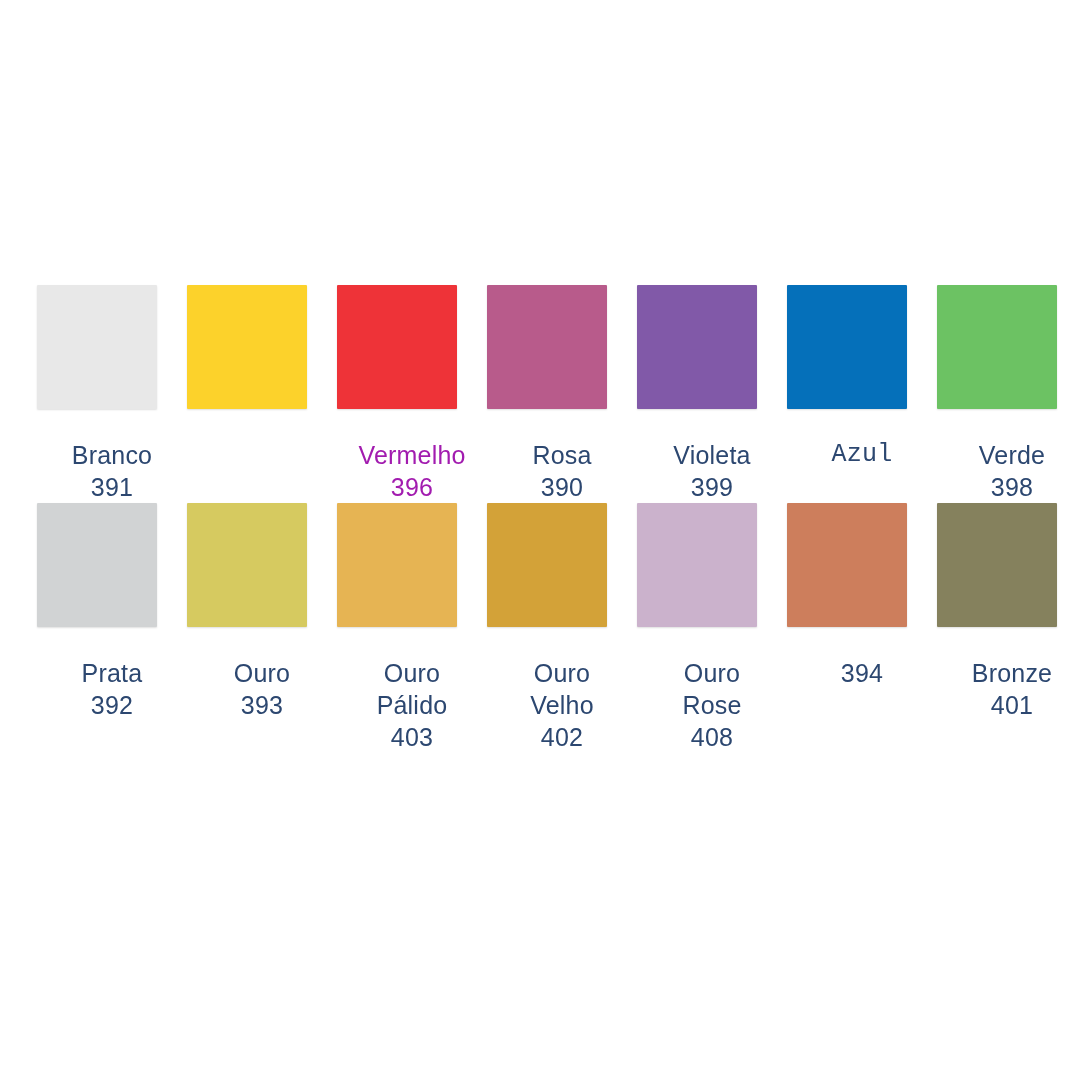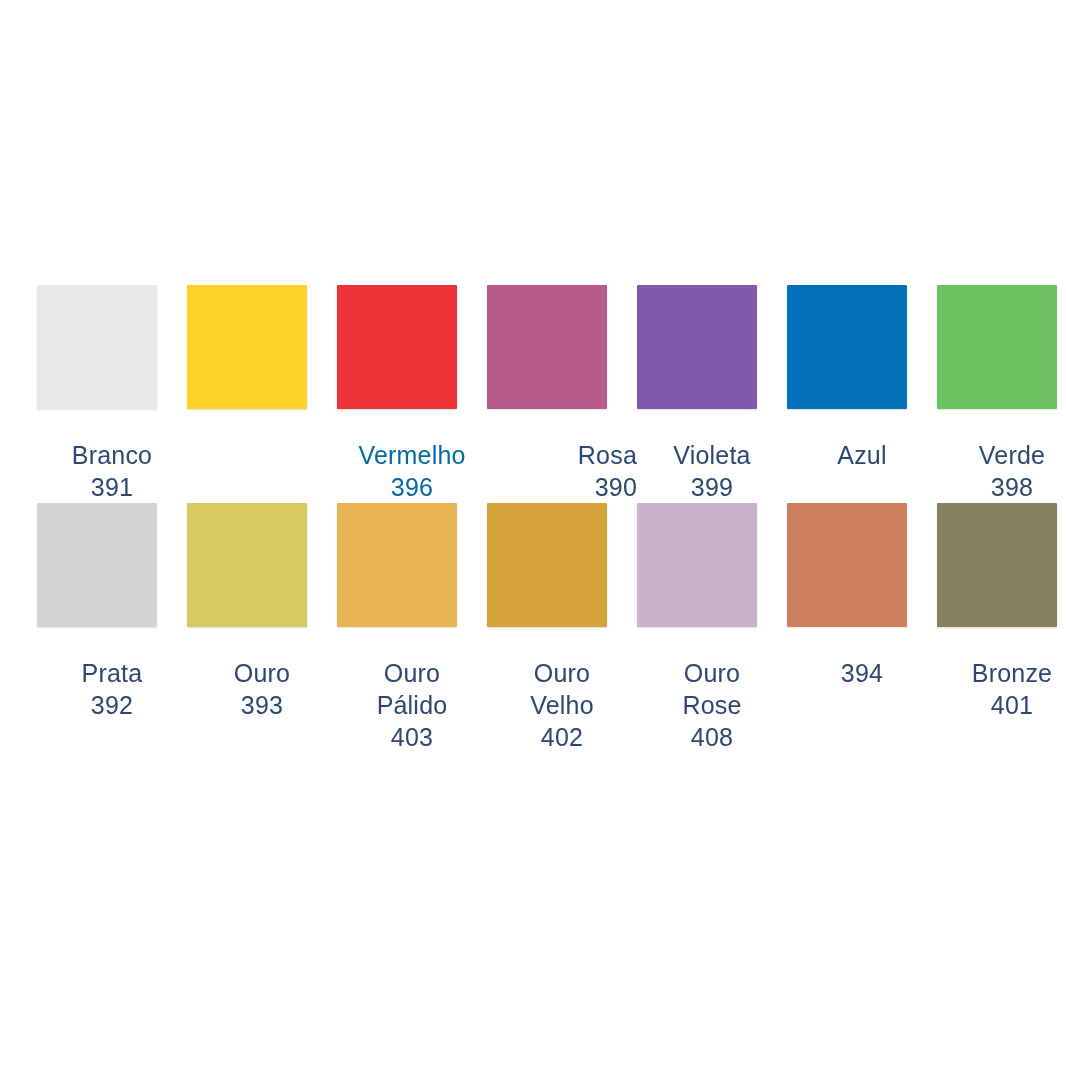--- a/index.html
+++ b/index.html
@@ -85,45 +85,45 @@
         <span class="chip-code">391</span>
       </div>
     </div>
 
     <div class="swatch-cell">
       <div class="chip" style="background-color: rgb(252, 210, 43);"></div>
     </div>
 
     <div class="swatch-cell">
       <div class="chip" style="background-color: rgb(238, 51, 56);"></div>
-      <div class="chip-caption" style="color: #0369a1;">
+      <div class="chip-caption" style="color: #a21caf;">
         <span class="chip-name">Vermelho</span>
         <span class="chip-code">396</span>
       </div>
     </div>
 
     <div class="swatch-cell">
       <div class="chip" style="background-color: rgb(184, 91, 139);"></div>
-      <div class="chip-caption" style="color: rgb(44, 71, 112); text-align: right;">
+      <div class="chip-caption" style="color: rgb(44, 71, 112);">
         <span class="chip-name">Rosa</span>
         <span class="chip-code">390</span>
       </div>
     </div>
 
     <div class="swatch-cell">
       <div class="chip" style="background-color: rgb(129, 89, 168);"></div>
       <div class="chip-caption" style="color: rgb(44, 71, 112);">
         <span class="chip-name">Violeta</span>
         <span class="chip-code">399</span>
       </div>
     </div>
 
     <div class="swatch-cell">
       <div class="chip" style="background-color: rgb(5, 112, 186);"></div>
-      <div class="chip-caption" style="color: rgb(44, 71, 112);">
+      <div class="chip-caption" style="color: rgb(44, 71, 112); font-family: Liberation Mono, monospace;">
         <span class="chip-name">Azul</span>
       </div>
     </div>
 
     <div class="swatch-cell">
       <div class="chip" style="background-color: rgb(108, 194, 99);"></div>
       <div class="chip-caption" style="color: rgb(44, 71, 112);">
         <span class="chip-name">Verde</span>
         <span class="chip-code">398</span>
       </div>

